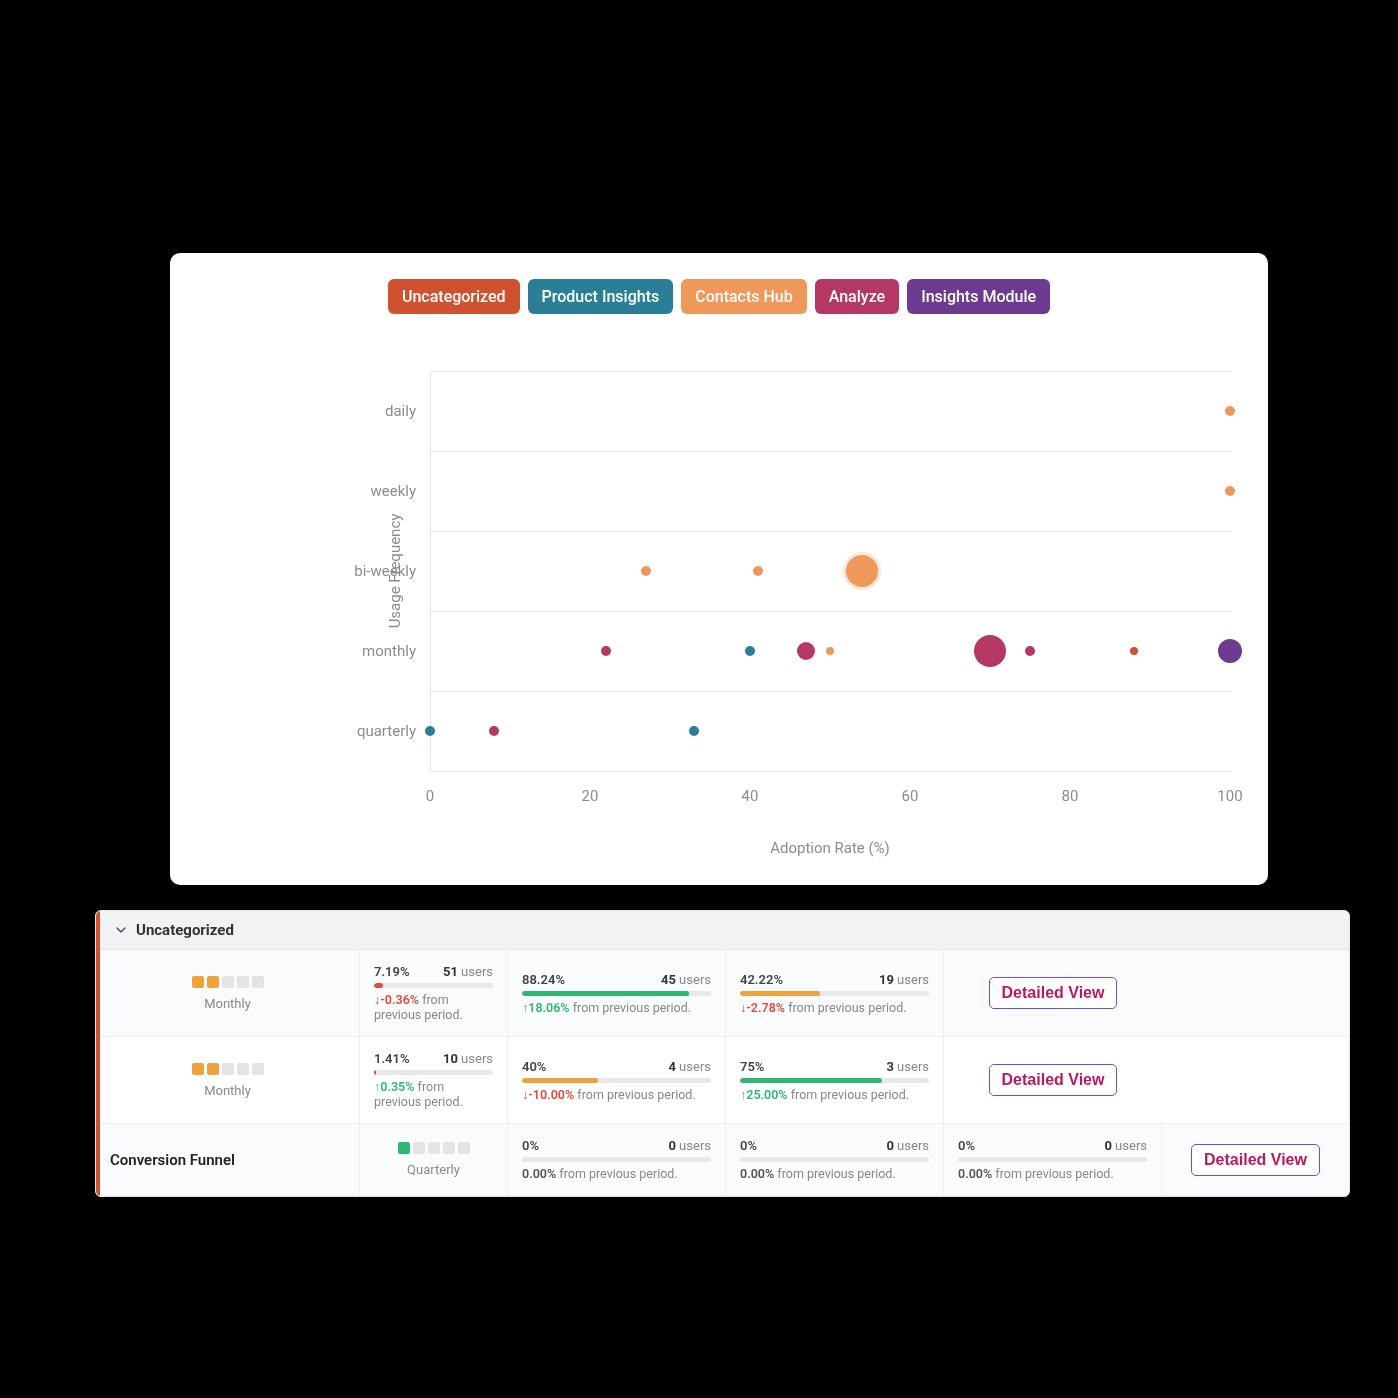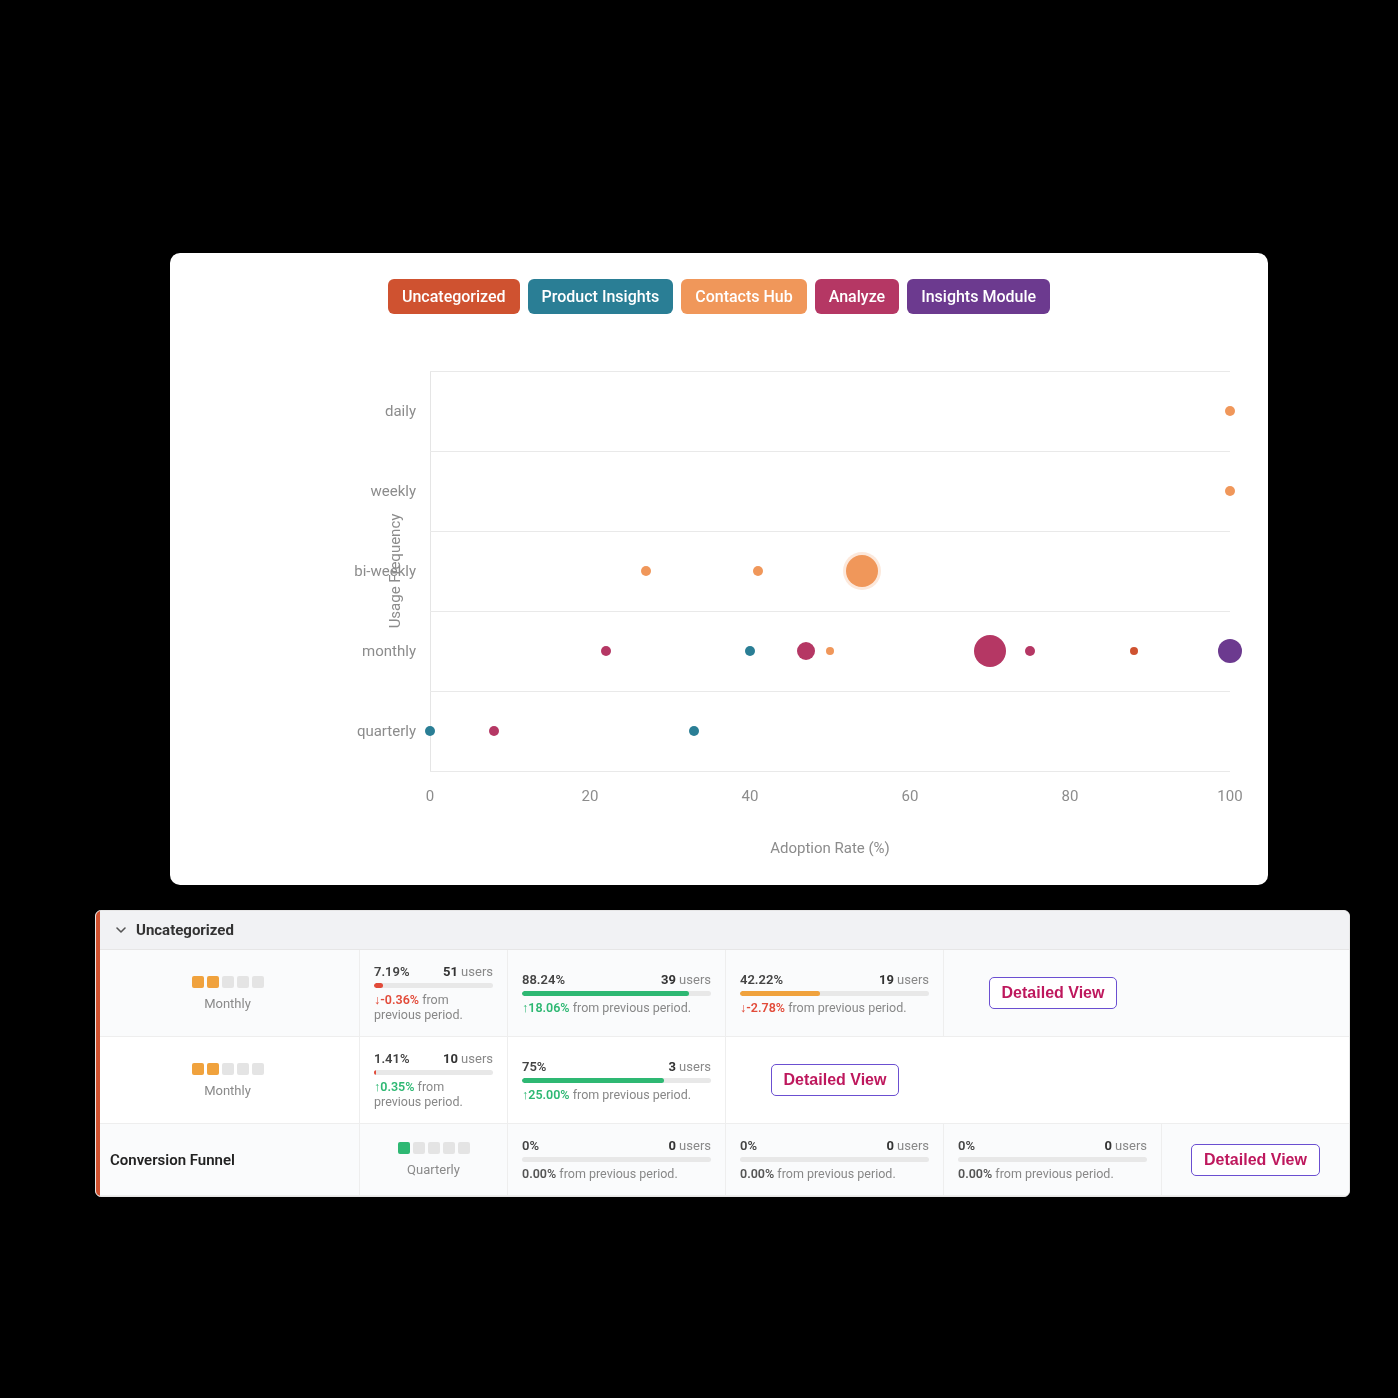--- a/index.html
+++ b/index.html
@@ -138,21 +138,21 @@
               <span class="u"><b>51</b> users</span>
             </div>
             <div class="bar">
               <span class="red" style="width: 7.19%;"></span>
             </div>
             <div class="delta"><span class="down"><span class="arrow">↓</span>-0.36%</span> from previous period.</div>
           </div>
           <div class="cell">
             <div class="metric-top">
               <span class="pct">88.24%</span>
-              <span class="u"><b>39</b> users</span>
+              <span class="u"><b>45</b> users</span>
             </div>
             <div class="bar">
               <span class="green" style="width: 88.24%;"></span>
             </div>
             <div class="delta"><span class="up"><span class="arrow">↑</span>18.06%</span> from previous period.</div>
           </div>
           <div class="cell">
             <div class="metric-top">
               <span class="pct">42.22%</span>
               <span class="u"><b>19</b> users</span>
@@ -179,20 +179,30 @@
           </div>
           <div class="cell">
             <div class="metric-top">
               <span class="pct">1.41%</span>
               <span class="u"><b>10</b> users</span>
             </div>
             <div class="bar">
               <span class="red" style="width: 1.41%;"></span>
             </div>
             <div class="delta"><span class="up"><span class="arrow">↑</span>0.35%</span> from previous period.</div>
+          </div>
+          <div class="cell">
+            <div class="metric-top">
+              <span class="pct">40%</span>
+              <span class="u"><b>4</b> users</span>
+            </div>
+            <div class="bar">
+              <span class="orange" style="width: 40%;"></span>
+            </div>
+            <div class="delta"><span class="down"><span class="arrow">↓</span>-10.00%</span> from previous period.</div>
           </div>
           <div class="cell">
             <div class="metric-top">
               <span class="pct">75%</span>
               <span class="u"><b>3</b> users</span>
             </div>
             <div class="bar">
               <span class="green" style="width: 75%;"></span>
             </div>
             <div class="delta"><span class="up"><span class="arrow">↑</span>25.00%</span> from previous period.</div>

